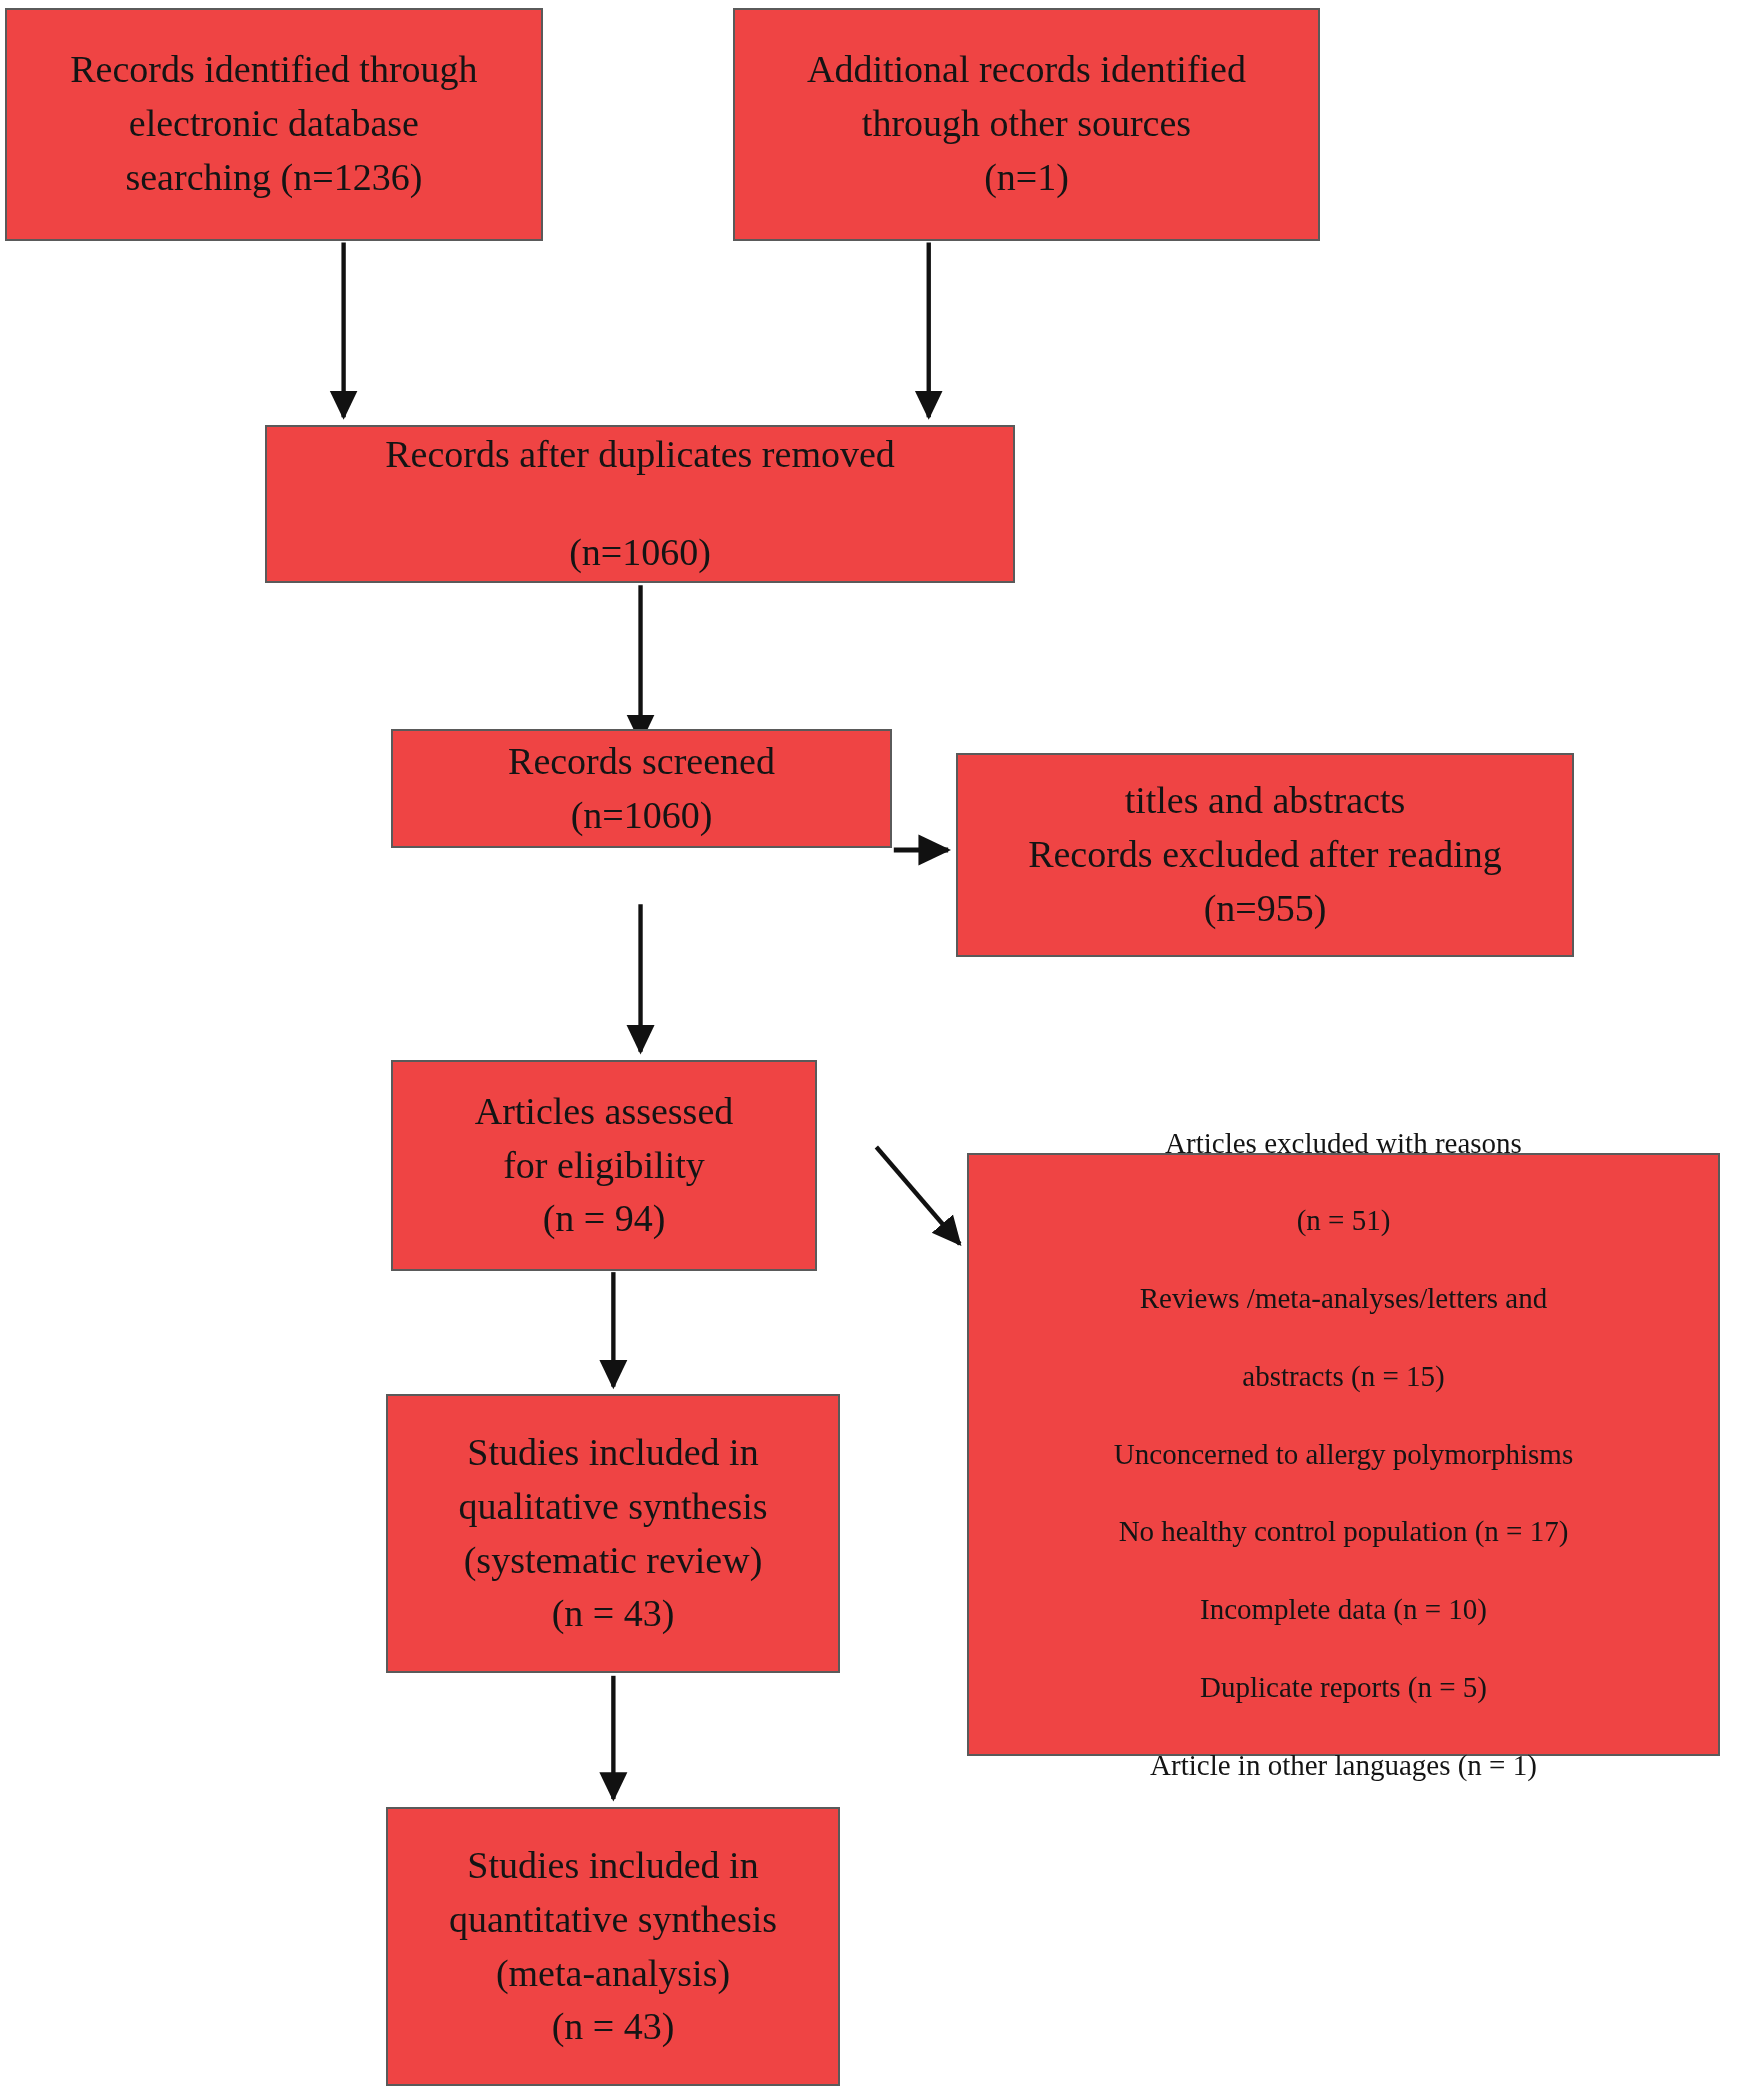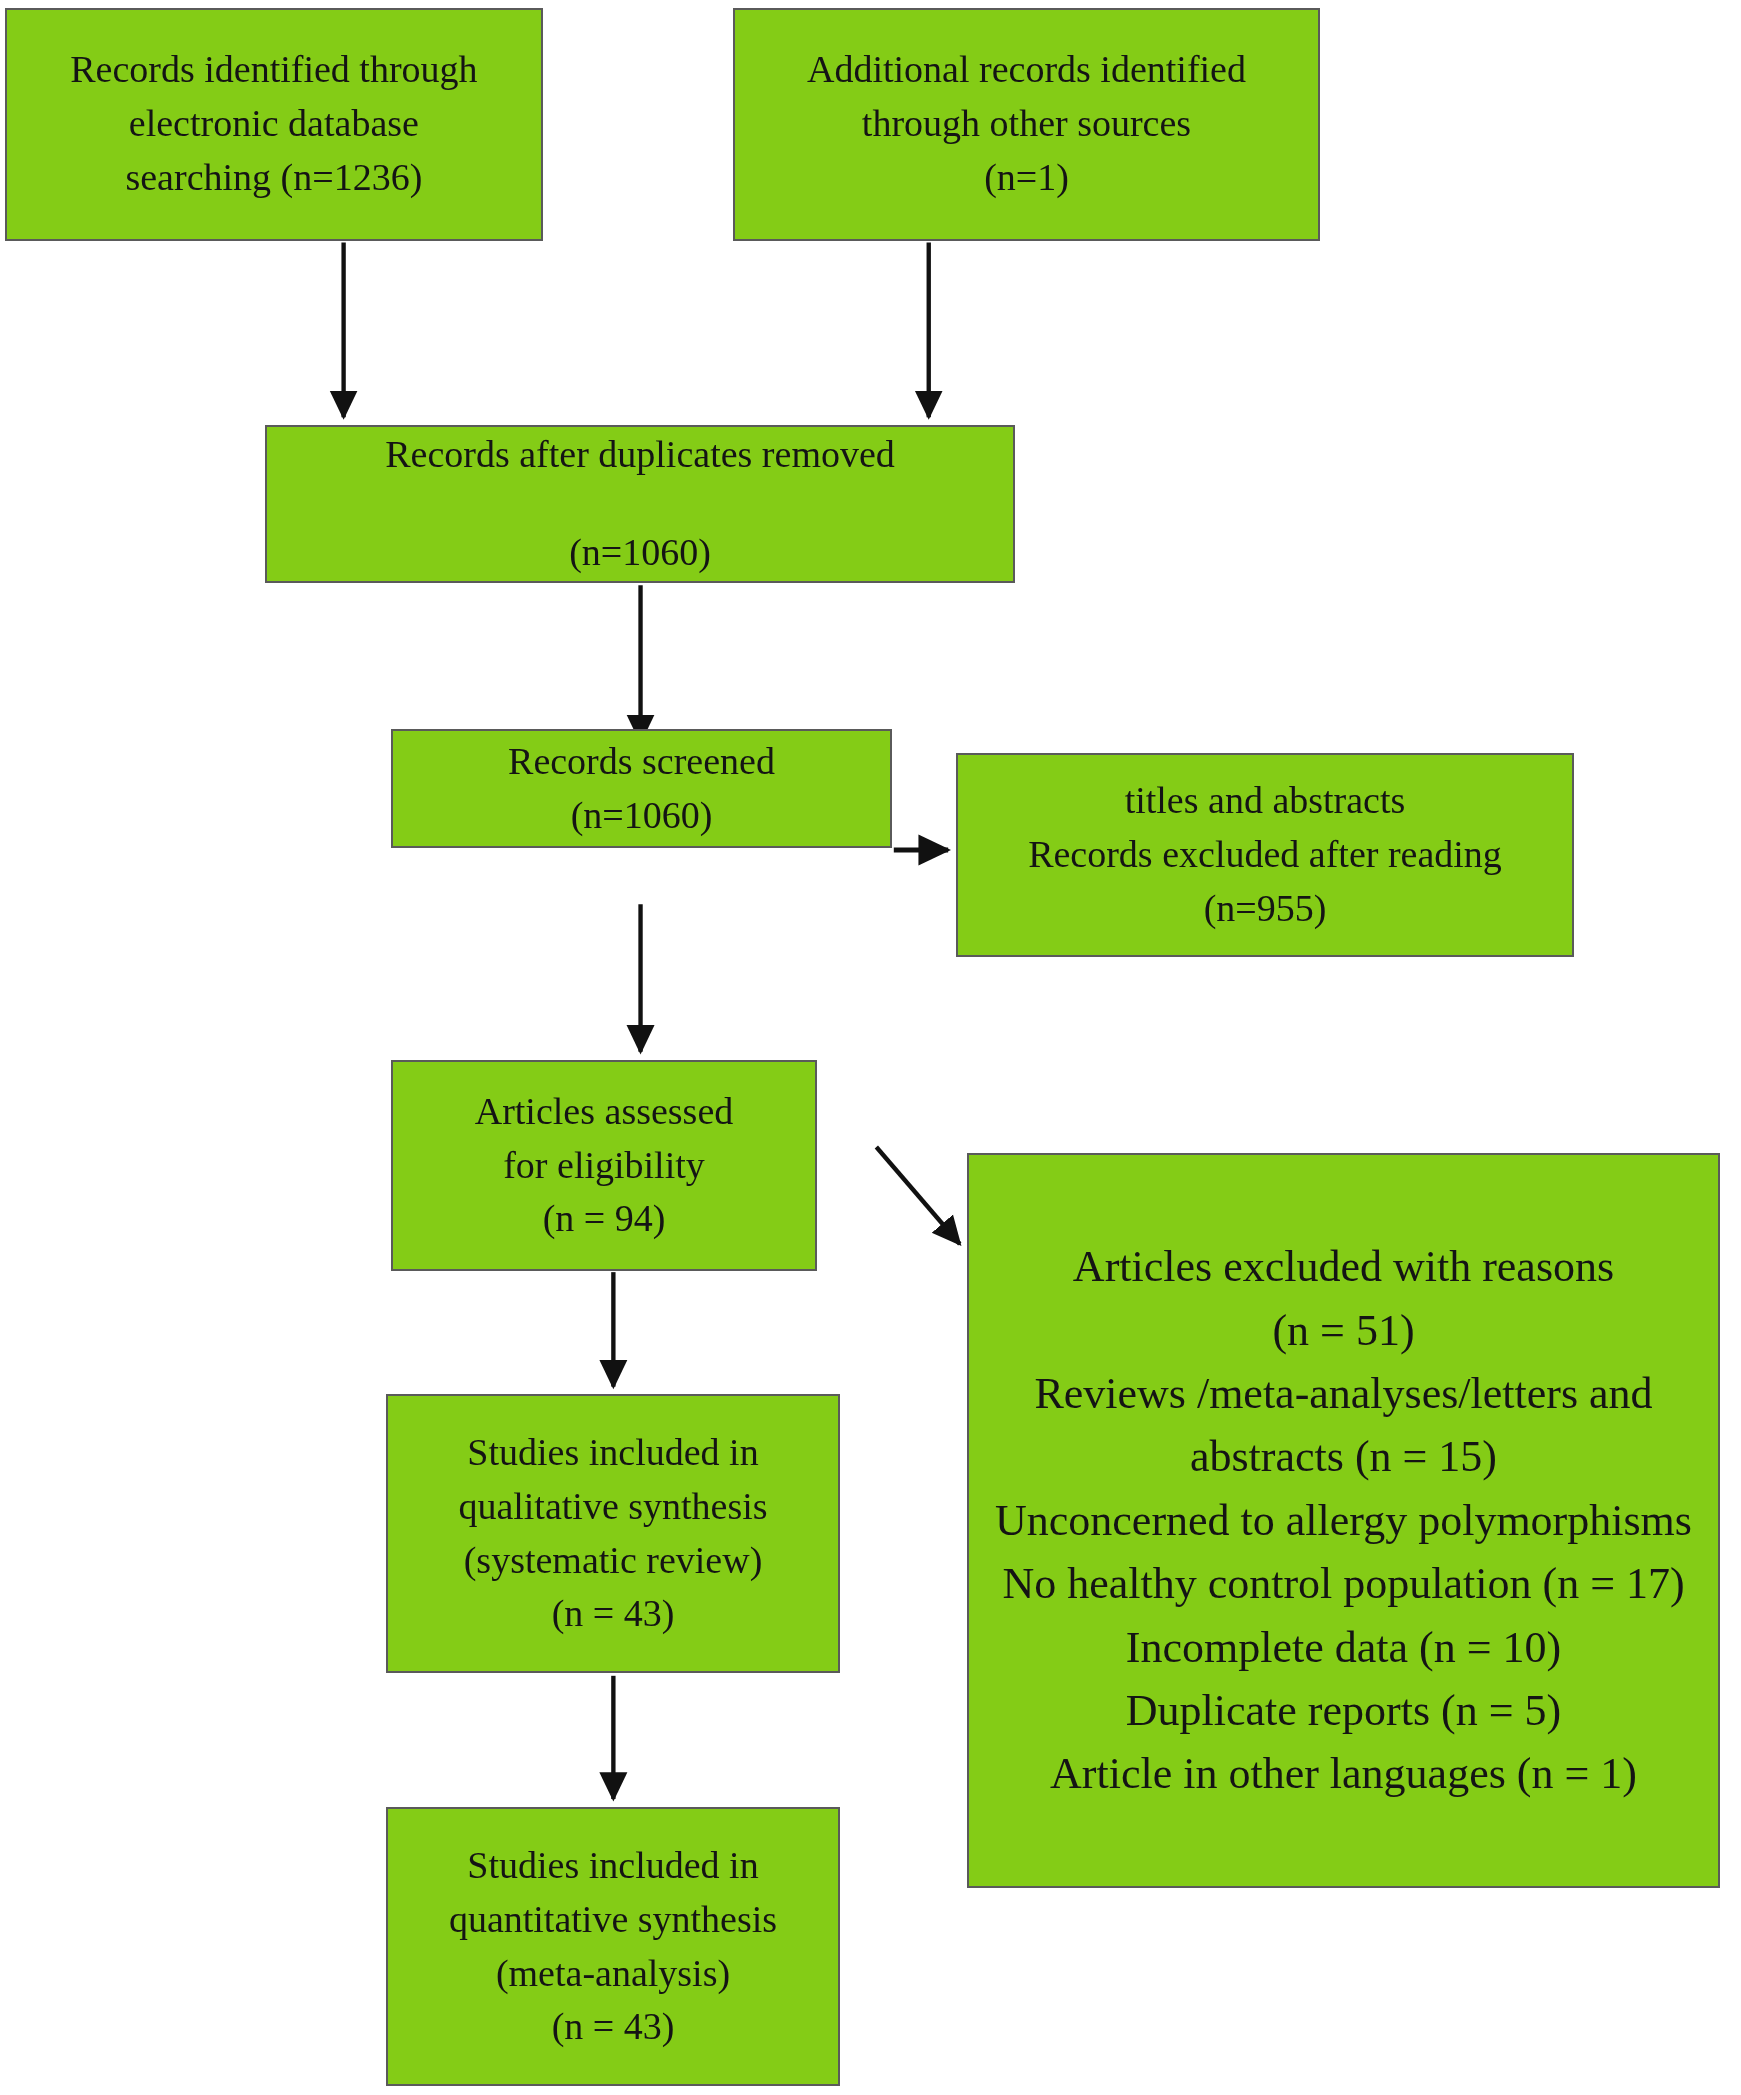--- a/index.html
+++ b/index.html
@@ -20,41 +20,41 @@
     left: 0;
     top: 0;
     width: 1742px;
     height: 2095px;
     pointer-events: none;
   }
   .node {
     position: absolute;
     box-sizing: border-box;
     border: 2.9px solid #5a5a5a;
-    background: #84cc16;
+    background: #ef4444;
     display: flex;
     flex-direction: column;
     align-items: center;
     justify-content: center;
     text-align: center;
     color: #141414;
     line-height: 1.42;
   }
   .node .ln {
     display: block;
     white-space: nowrap;
   }
   
   #n-identified   { left: 4.9px;    top: 7.8px;    width: 538px;  height: 233px;  font-size: 38px; padding: 0 15.5px; }
   #n-additional   { left: 733px;  top: 7.8px;    width: 587px;  height: 233px;  font-size: 38px; padding: 0 15.5px; }
   #n-dedup        { left: 265px;  top: 425px;  width: 750px;  height: 158px;  font-size: 38px; padding: 0 15.5px; gap: 44px; }
   #n-screened     { left: 391px;  top: 729px;  width: 501px;  height: 119px;  font-size: 38px; padding: 0 13.6px; }
   #n-rec-excluded { left: 956px;  top: 753px;  width: 618px;  height: 204px;  font-size: 38px; padding: 0 15.5px; }
   #n-eligibility  { left: 391px;  top: 1060px; width: 426px;  height: 211px;  font-size: 38px; padding: 0 13.6px; }
-  #n-art-excluded { left: 967px;  top: 1153px; width: 753px;  height: 735px;  font-size: 44px; padding: 0 9.7px; }
+  #n-art-excluded { left: 967px;  top: 1153px; width: 753px;  height: 603px;  font-size: 29px; padding: 0 9.7px; gap: 36px; }
   #n-qualitative  { left: 386px;  top: 1394px; width: 454px;  height: 281px;  font-size: 38px; padding: 0 13.6px; }
   #n-quantitative { left: 386px;  top: 1708px; width: 454px;  height: 281px;  font-size: 38px; padding: 0 13.6px; }
   
   #n-qualitative  { top: 1394px; height: 279px; }
   #n-quantitative { top: 1807px; height: 279px; }
   #n-art-excluded .ln { line-height: 1.44; }
 </style>
 </head>
 <body>
 

